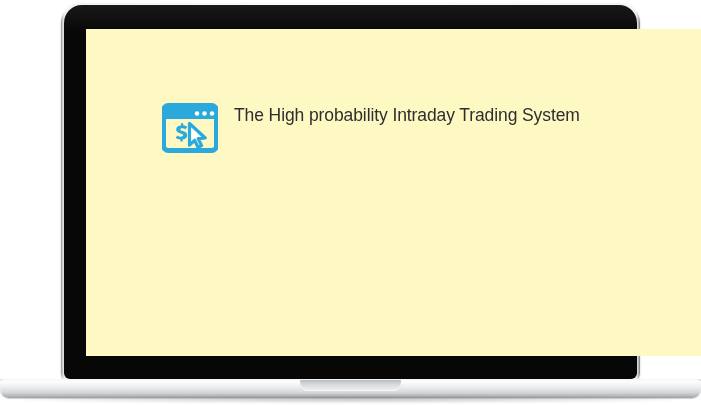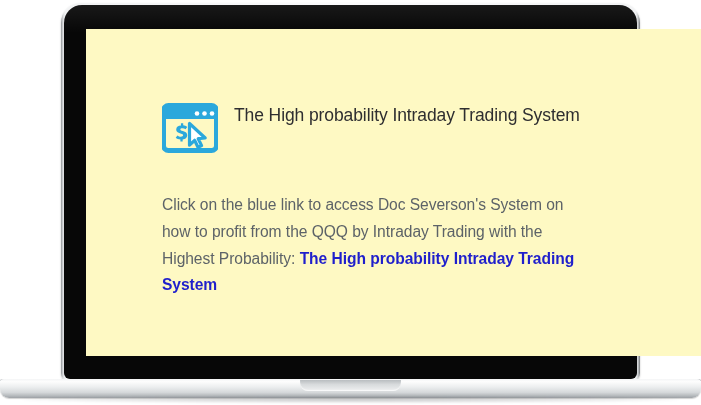--- a/index.html
+++ b/index.html
@@ -201,21 +201,20 @@
               <path d="M19.2 24.6c-3.0 0-5.0 1.55-5.0 3.9 0 2.2 1.5 3.25 4.3 4.0 2.05.55 2.6.95 2.6 1.75 0 .85-.85 1.45-2.2 1.45-1.35 0-2.45-.5-3.45-1.3l-1.75 2.35c1.2 1.05 2.9 1.7 4.7 1.78v2.07h2.25v-2.15c2.85-.3 4.6-1.9 4.6-4.25 0-2.25-1.45-3.35-4.45-4.15-1.95-.52-2.45-.9-2.45-1.6 0-.75.7-1.28 1.95-1.28 1.2 0 2.3.45 3.25 1.15l1.7-2.4c-1.1-.9-2.5-1.48-4.05-1.62v-2.05h-2.25v2.1z"></path>
             </g>
 
             <path d="M27.5 22.5 L27.5 44.2 L32.6 39.3 L36.0 46.3 L39.6 44.6 L36.2 37.7 L43.2 37.0 Z" fill="#ffffff" stroke="#2ba8dc" stroke-width="3.2" stroke-linejoin="round"></path>
           </svg>
         </span>
 
         <h1 class="headline">The High probability Intraday Trading System</h1>
       </div>
 
-      <p class="paragraph"><span>Click on the blue link to access Doc Severson's System on how to profit from the QQQ by Intraday Trading with the Highest Probability: </span><a class="cta-link">The High probability Intraday Trading System</a></p>
 
     </div>
   </div>
 
   <div class="base-topline"></div>
   <div class="base"></div>
   <div class="base-notch"></div>
   <div class="base-shadow"></div>
 
 </div>

